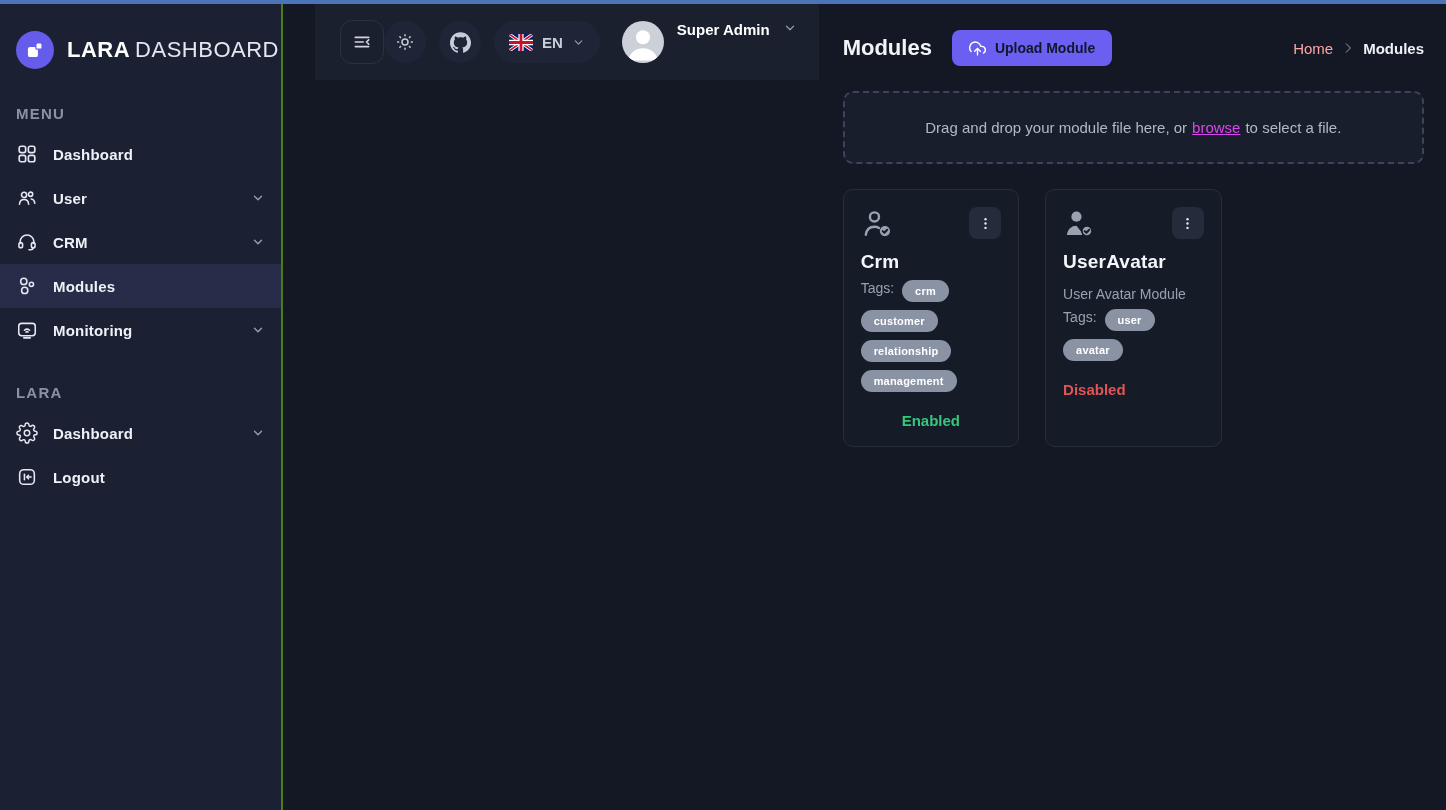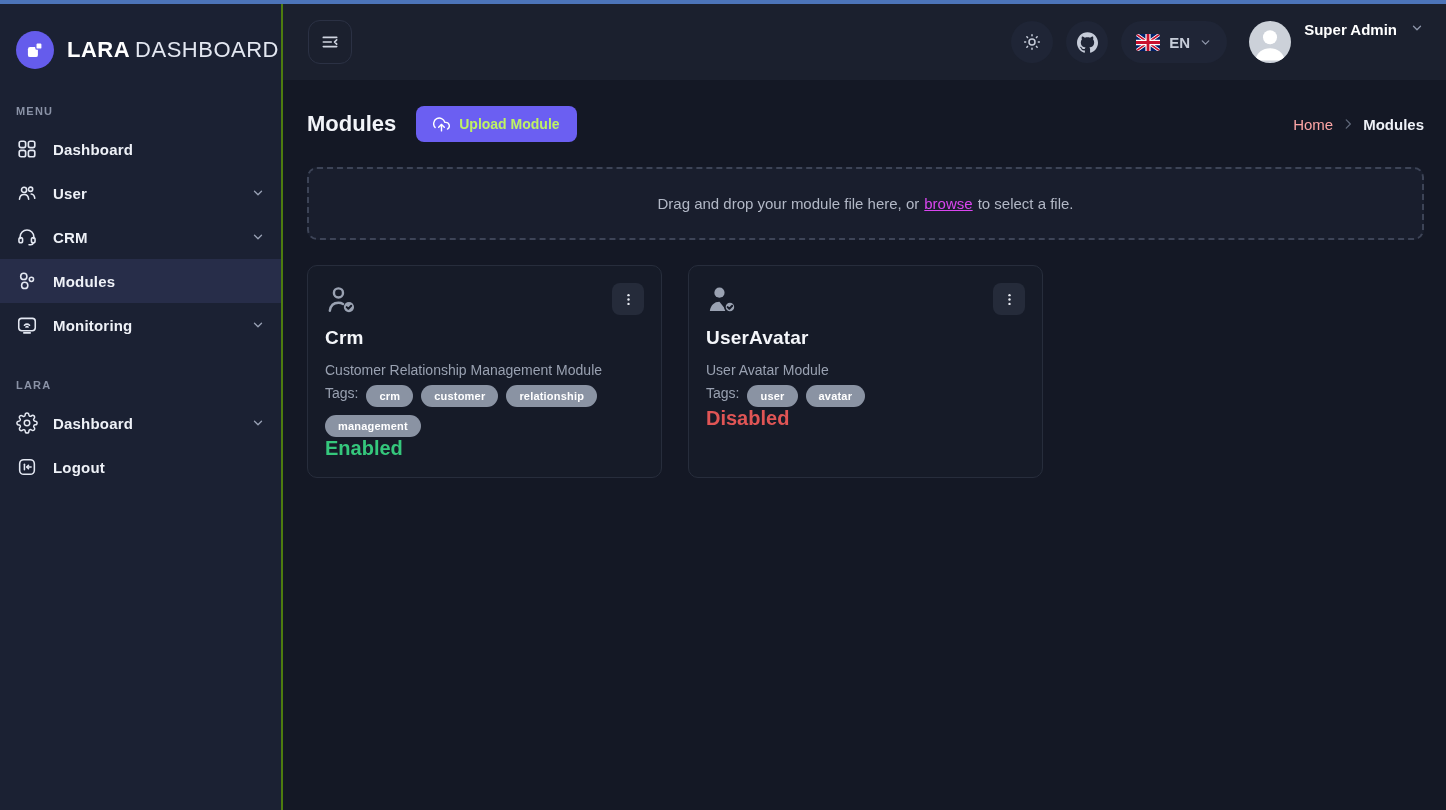--- a/index.html
+++ b/index.html
@@ -10,67 +10,67 @@
   .app { display: flex; height: 806px; }
 
   
   .sidebar { width: 283px; flex-shrink: 0; background: #1b2133; border-right: 2px solid #4d7c0f; }
   .logo-row { display: flex; align-items: center; gap: 13px; padding: 27px 16px 0; }
   .logo-circle { width: 38px; height: 38px; border-radius: 50%; background: #655cec; display: flex; align-items: center; justify-content: center; flex-shrink: 0; }
   .logo-text { font-size: 22px; color: #fff; letter-spacing: .5px; white-space: nowrap; }
   .logo-text .bold { font-weight: 700; }
   .logo-text .light { font-weight: 300; color: #e3e7f1; margin-left: 5px; }
 
-  .section-label { font-size: 11px; font-weight: 600; color: #8a92a6; letter-spacing: 1.2px; margin: 36px 16px 10px; }
+  .section-label { font-size: 15px; font-weight: 600; color: #8a92a6; letter-spacing: 1.2px; margin: 36px 16px 10px; }
   .section-label.more { margin-top: 32px; }
 
   .nav-item { height: 44px; display: flex; align-items: center; gap: 15px; padding: 0 16px; cursor: pointer; color: #eef1f7; }
   .nav-item .nicon { width: 22px; height: 22px; color: #e4e8f2; flex-shrink: 0; display: flex; align-items: center; justify-content: center; }
   .nav-item .label { font-size: 15px; font-weight: 600; letter-spacing: .2px; }
   .nav-item .chev { margin-left: auto; color: #99a1b5; display: flex; }
   .nav-item.active { background: #272d49; }
 
   
-  .main { flex: 1; display: flex; flex-direction: column; min-width: 0; }
+  .main { flex: 1; display: flex; flex-direction: row; min-width: 0; padding-left: 32px; }
   .header { height: 76px; background: #1b202e; display: flex; align-items: center; padding: 0 22px 0 25px; flex-shrink: 0; }
   .collapse-btn { width: 44px; height: 44px; border: 1px solid #2b3144; border-radius: 12px; background: transparent; display: flex; align-items: center; justify-content: center; color: #cfd4e0; cursor: pointer; }
   .header-right { margin-left: auto; display: flex; align-items: center; gap: 13px; }
   .icon-circle { width: 42px; height: 42px; border-radius: 50%; background: #1f2536; border: none; display: flex; align-items: center; justify-content: center; color: #c6ccd9; cursor: pointer; }
   .lang-pill { height: 42px; border-radius: 21px; background: #1f2536; border: none; display: flex; align-items: center; gap: 9px; padding: 0 15px; cursor: pointer; }
   .flag { width: 24px; height: 17px; border-radius: 3px; overflow: hidden; display: flex; }
   .lang-code { font-size: 15px; font-weight: 600; color: #c7cdd9; }
   .pill-chev, .user-chev { color: #8f97ab; display: flex; }
   .user-chip { display: flex; align-items: flex-start; gap: 13px; margin-left: 9px; cursor: pointer; }
   .avatar { width: 42px; height: 42px; border-radius: 50%; background: #ccd1d9; overflow: hidden; flex-shrink: 0; }
   .user-name { font-size: 15px; font-weight: 700; color: #fff; }
 
   
   .content { flex: 1; background: #141825; padding: 26px 22px 0 24px; }
   .page-head { display: flex; align-items: center; }
   .page-title { font-size: 22px; font-weight: 700; color: #f2f4f9; }
-  .upload-btn { margin-left: 20px; height: 36px; background: #6b5ff2; color: #bef264; border: none; border-radius: 8px; display: flex; align-items: center; gap: 9px; padding: 0 17px; font-size: 14px; font-weight: 600; font-family: inherit; cursor: pointer; justify-content: space-between; }
+  .upload-btn { margin-left: 20px; height: 36px; background: #6b5ff2; color: #0f172a; border: none; border-radius: 8px; display: flex; align-items: center; gap: 9px; padding: 0 17px; font-size: 14px; font-weight: 600; font-family: inherit; cursor: pointer; justify-content: space-between; }
   .breadcrumb { margin-left: auto; display: flex; align-items: center; gap: 8px; font-size: 15px; }
   .bc-home { color: #fca5a5; cursor: pointer; }
   .bc-sep { display: flex; }
   .bc-current { color: #eef1f7; font-weight: 600; }
 
   .dropzone { margin-top: 25px; height: 73px; border: 2px dashed #3d4457; border-radius: 10px; background: #191e2d; display: flex; align-items: center; justify-content: center; font-size: 15px; color: #b2b8c6; }
   .dz-link { color: #d946ef; text-decoration: underline; margin: 0 5px; cursor: pointer; }
 
   .cards { margin-top: 25px; display: grid; grid-template-columns: repeat(3, 1fr); gap: 26px; }
   .card { background: #161b28; border: 1px solid #272d3c; border-radius: 10px; padding: 17px; }
   .card-top { display: flex; justify-content: space-between; align-items: flex-start; }
   .module-icon { width: 34px; height: 34px; display: flex; }
   .dots-btn { width: 32px; height: 32px; border-radius: 8px; background: #252b3a; border: none; display: flex; align-items: center; justify-content: center; color: #e8ebf2; cursor: pointer; }
   .card-title { font-size: 19px; font-weight: 700; color: #f4f6fa; margin-top: 10px; letter-spacing: .2px; }
   .card-desc { font-size: 14px; color: #99a1b1; margin-top: 13px; }
   .tags-row { display: flex; flex-wrap: wrap; align-items: flex-start; gap: 8px; margin-top: 7px; }
   .tags-label { font-size: 14px; color: #99a1b1; }
   .tag-pill { background: #8a93a3; color: #fff; font-size: 11px; font-weight: 700; padding: 5px 13px; border-radius: 999px; letter-spacing: .2px; }
-  .status { font-size: 20px; font-weight: 600; }
+  .status { font-size: 15px; font-weight: 600; margin-top: 20px; }
 </style>
 </head>
 <body>
 
 <div class="top-accent"></div>
 
 <div class="app">
 
   <aside class="sidebar">
     <div class="logo-row">
@@ -295,26 +295,25 @@
               <span style="display:flex">
                   <svg width="15" height="15" viewBox="0 0 24 24" fill="currentColor">
                     <circle cx="12" cy="5" r="1.9"></circle>
                     <circle cx="12" cy="12" r="1.9"></circle>
                     <circle cx="12" cy="19" r="1.9"></circle>
                   </svg>
                 </span>
             </button>
           </div>
           <div class="card-title">Crm</div>
-          <div class="card-desc">Customer Relationship Management Module</div>
           <div class="tags-row">
             <span class="tags-label">Tags:</span>
             <span style="display:contents"><span class="tag-pill">crm</span><span class="tag-pill">customer</span><span class="tag-pill">relationship</span><span class="tag-pill">management</span></span>
           </div>
-          <div class="status" style="color: rgb(53, 199, 124);">Enabled</div>
+          <div class="status" style="color: rgb(53, 199, 124); text-align: center;">Enabled</div>
         </div>
 
         <div class="card">
           <div class="card-top">
             <span class="module-icon">
               <svg viewBox="0 0 24 24" width="34" height="34">
                   <circle cx="9.5" cy="6.8" r="3.6" fill="#9aa2b2"></circle>
                   <path d="M9.5 13.2c-3.6 0-6.2 2.4-6.8 6.6h10.6c.3-.5.7-1 .7-1z" fill="#9aa2b2"></path>
                   <circle cx="16.9" cy="17" r="3.6" fill="#9aa2b2" stroke="#161b28" stroke-width="1.2"></circle>
                   <path d="M15.3 17l1.2 1.2 2-2.1" stroke="#161b28" stroke-width="1.4" fill="none" stroke-linecap="round" stroke-linejoin="round"></path>

